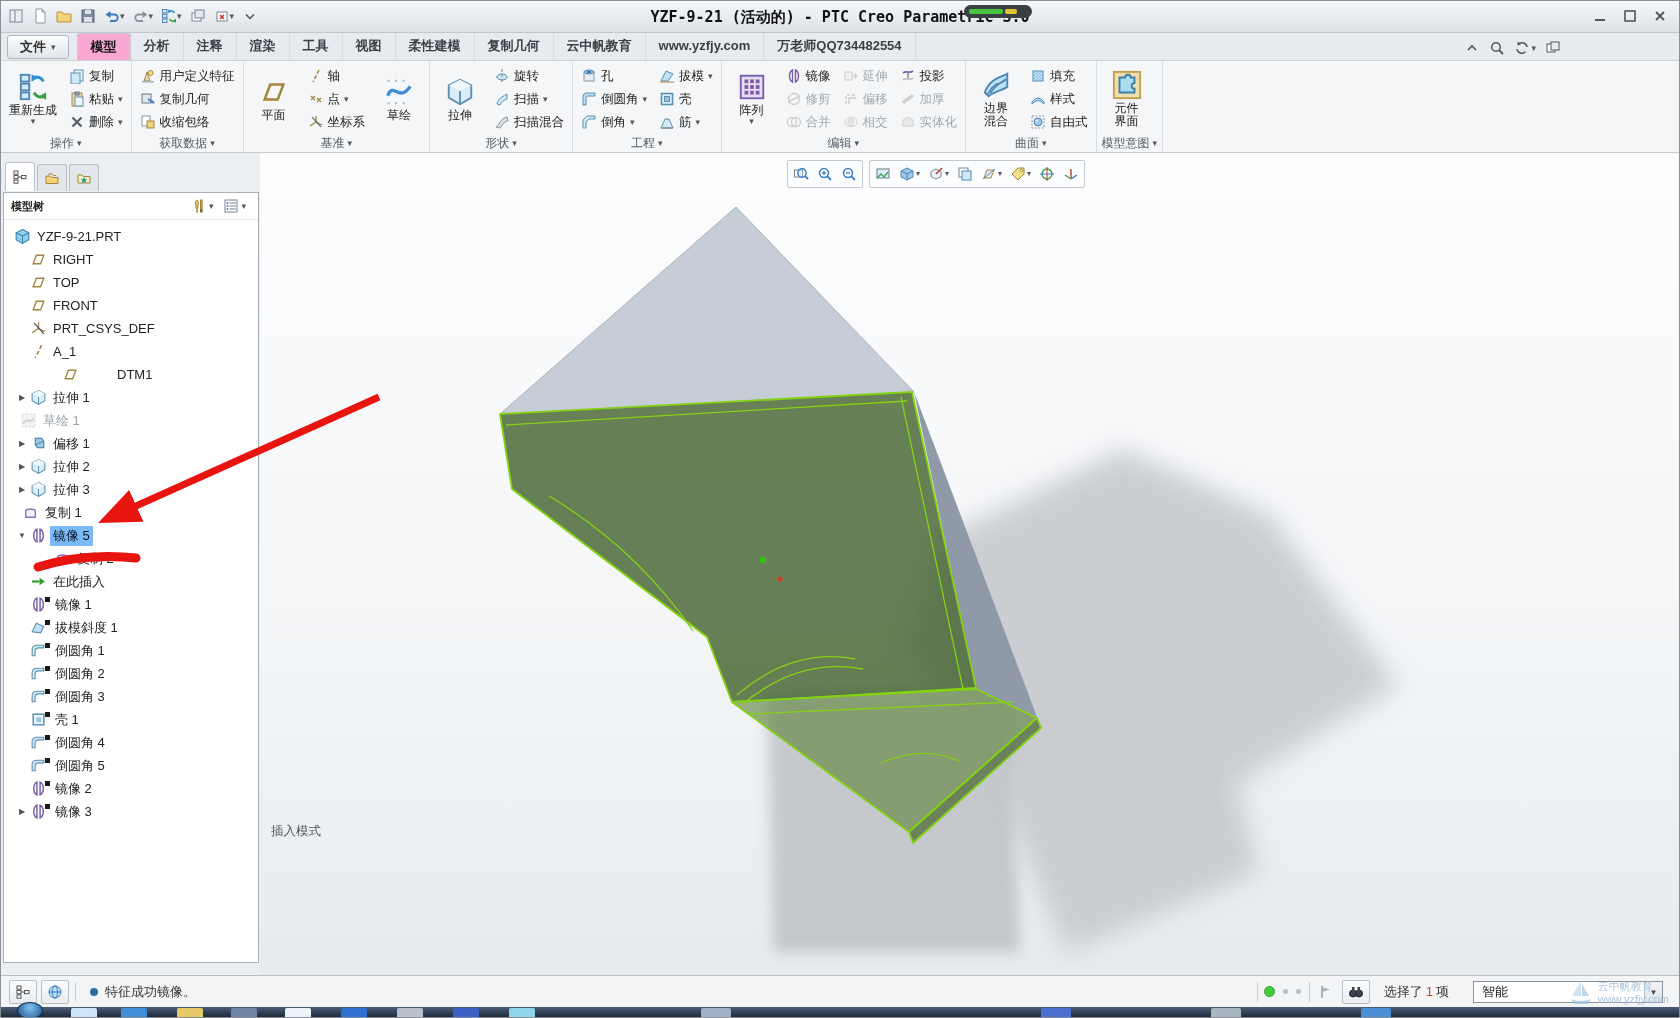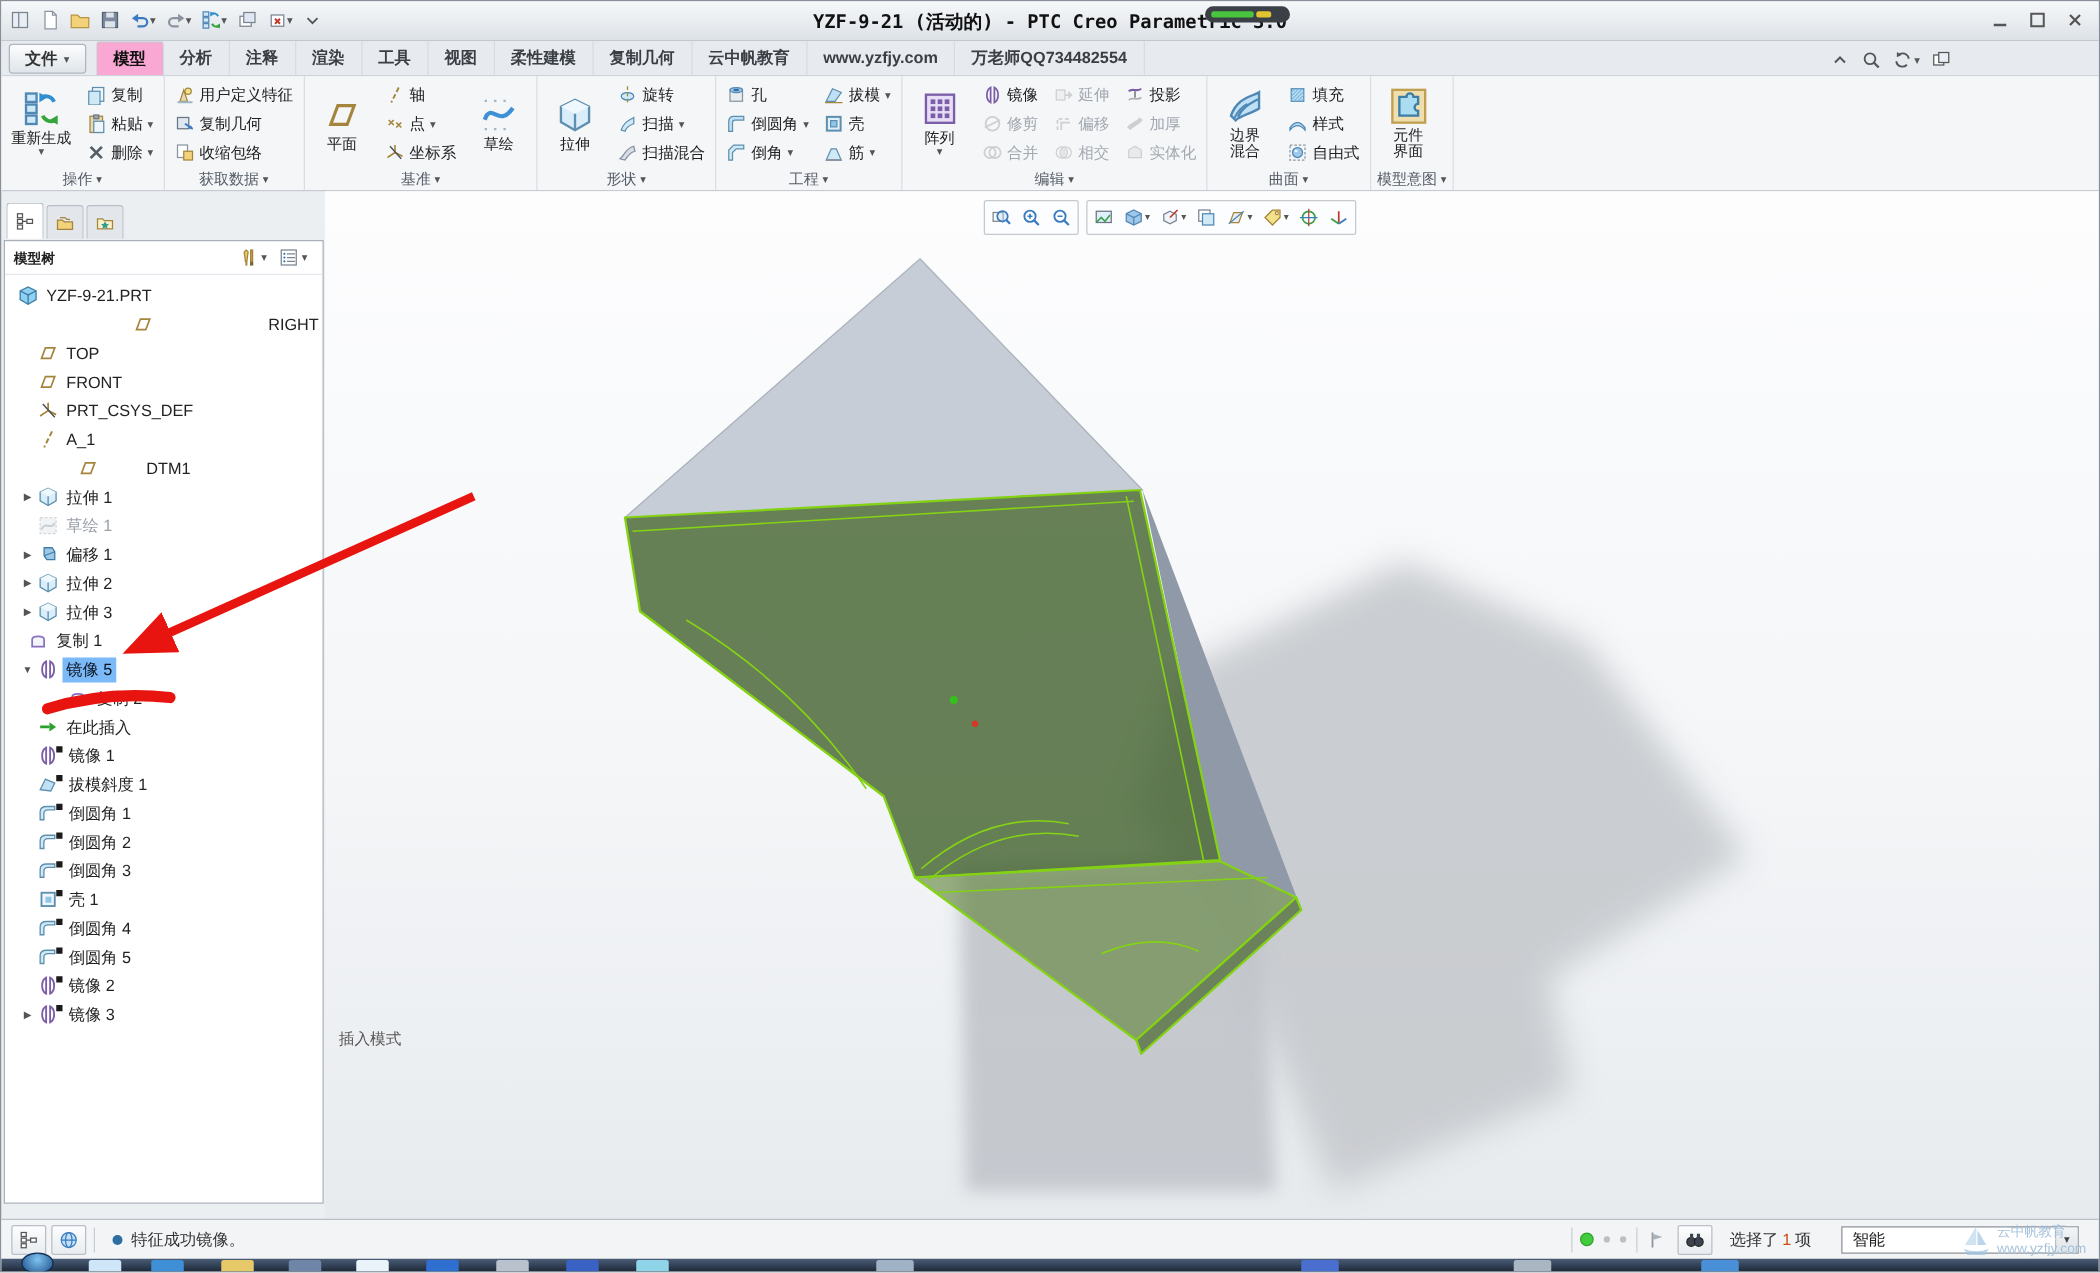--- a/index.html
+++ b/index.html
@@ -665,21 +665,21 @@
     </div>
     <div class="tree-body" id="treebody">
         <div class="trow" style="padding-left: 10px;">
           <span class="icn"><svg viewBox="0 0 16 16">
               <polygon points="8,1.5 14,4.5 14,11 8,14.5 2,11 2,4.5" fill="#8fd1f0" stroke="#3e7ea6"></polygon>
               <polyline points="2,4.5 8,7.5 14,4.5" fill="none" stroke="#3e7ea6"></polyline>
               <line x1="8" y1="7.5" x2="8" y2="14.5" stroke="#3e7ea6"></line>
             </svg></span>
           <span class="t-lbl">YZF-9-21.PRT</span>
         </div>
-        <div class="trow" style=" justify-content: space-between;">
+        <div class="trow" style="padding-left: 10px;">
           <span class="texp"></span>
           <span class="icn"><svg viewBox="0 0 16 16">
               <polygon points="3,12 6,4 13,4 10,12" fill="none" stroke="#a5853c" stroke-width="1.3"></polygon>
             </svg></span>
           <span class="t-lbl">RIGHT</span>
         </div>
         <div class="trow" style="padding-left: 10px;">
           <span class="texp"></span>
           <span class="icn"><svg viewBox="0 0 16 16">
               <polygon points="3,12 6,4 13,4 10,12" fill="none" stroke="#a5853c" stroke-width="1.3"></polygon>
@@ -719,21 +719,21 @@
         </div>
         <div class="trow" style="padding-left: 10px;">
           <span class="texp">▶</span>
           <span class="icn"><svg viewBox="0 0 16 16">
               <polygon points="8,1.5 14,4.5 14,11 8,14.5 2,11 2,4.5" fill="#d9eefa" stroke="#5e8fae"></polygon>
               <polygon points="8,1.5 14,4.5 8,7.5 2,4.5" fill="#eef8fd"></polygon>
               <line x1="8" y1="7.5" x2="8" y2="14.5" stroke="#5e8fae"></line>
             </svg></span>
           <span class="t-lbl">拉伸 1</span>
         </div>
-        <div class="trow dim" style="padding-left: 10px;">
+        <div class="trow dim" style="">
           <span class="texp"></span>
           <span class="icn"><svg viewBox="0 0 16 16">
               <rect x="2" y="2" width="12" height="12" fill="#e4e8ec" stroke="#aab2ba" stroke-dasharray="2 1.5"></rect>
               <path d="M3 11 C6 4 10 12 13 6" fill="none" stroke="#99a3ad" stroke-width="1.6"></path>
             </svg></span>
           <span class="t-lbl">草绘 1</span>
         </div>
         <div class="trow" style="padding-left: 10px;">
           <span class="texp">▶</span>
           <span class="icn"><svg viewBox="0 0 16 16">

